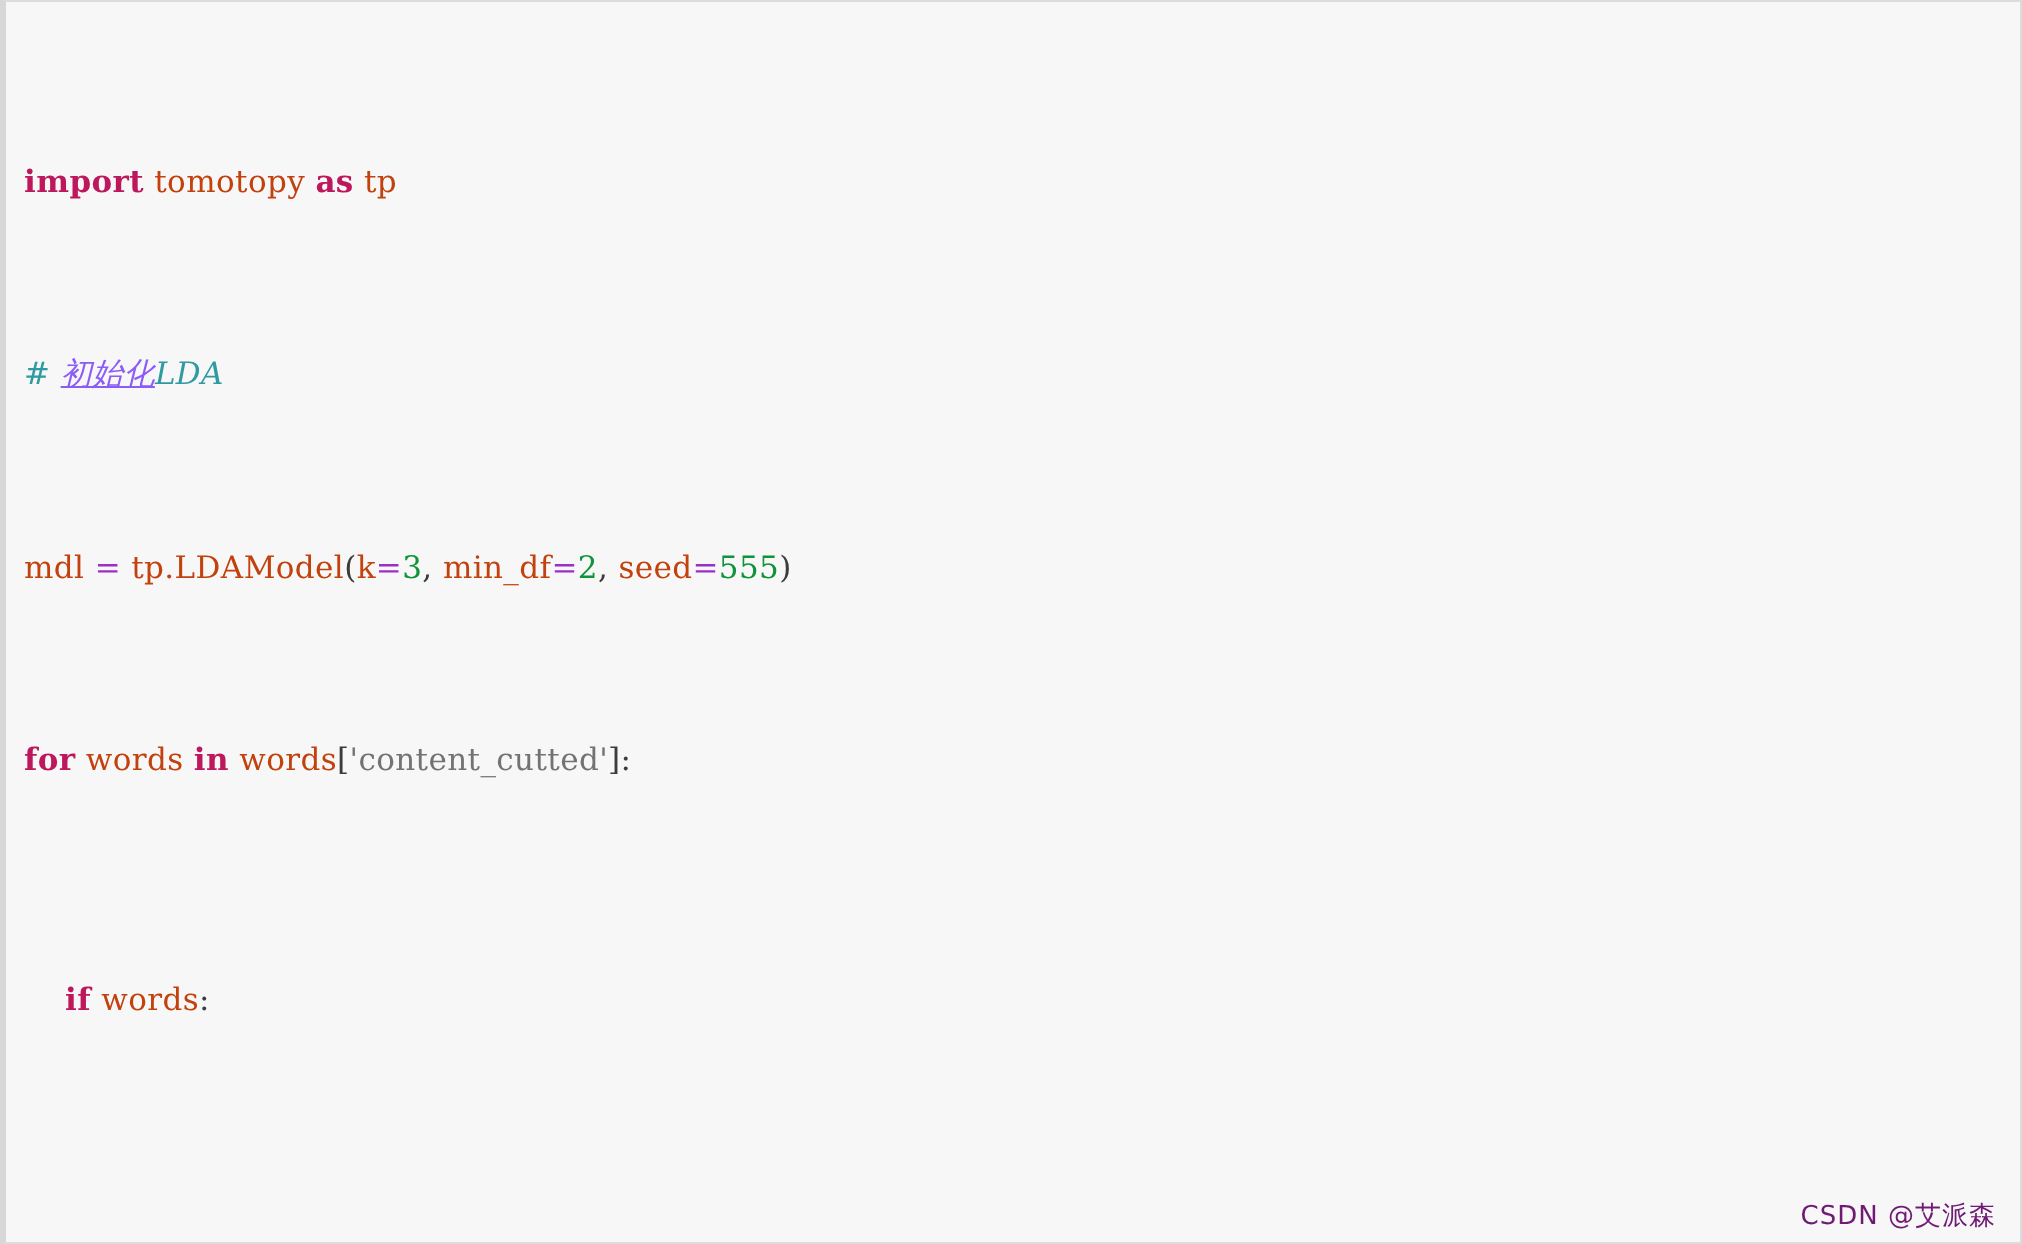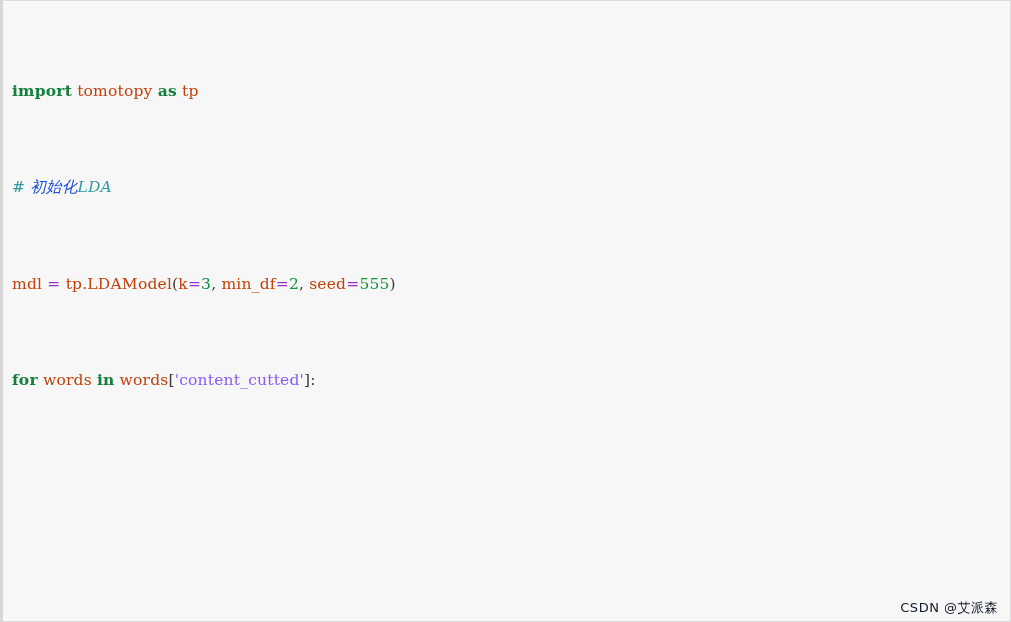--- a/index.html
+++ b/index.html
@@ -38,56 +38,57 @@
     line-height: 24.05px;
     letter-spacing: 0.2px;
     color: #2b2b2b;
   }
   .ln {
     display: block;
     height: 24.05px;
     white-space: pre;
   }
   
-  .kw   { color: #15803d; font-weight: bold; }          
+  .kw   { color: #be185d; font-weight: bold; }          
   .id   { color: #c2410c; }                              
-  .str  { color: #8b5cf6; }                              
+  .str  { color: #737373; }                              
   .num  { color: #10943a; }                              
   .op   { color: #9b30c8; }                              
   .pun  { color: #3c3c3c; }                              
   .cm   { color: #309aa3; font-style: italic; }          
-  .cm-cn{ color: #1d4ed8; font-style: italic;
-          font-family: "DejaVu Sans", "Liberation Sans", sans-serif; }
+  .cm-cn{ color: #8b5cf6; font-style: italic;
+          font-family: "DejaVu Sans", "Liberation Sans", sans-serif; text-decoration: underline; }
   #watermark {
     position: absolute;
     right: 12px;
     bottom: 4px;
     font-family: "DejaVu Sans", "Liberation Sans", sans-serif;
     font-size: 13px;
-    color: #0f172a;
+    color: #701a75;
     letter-spacing: 0.5px;
     user-select: none;
   }
 </style>
 </head>
 <body>
 
 <div id="root">
   <div id="code-panel">
     <div id="code-area">
 
       <span class="ln"><span class="kw">import</span><span class="id"> tomotopy </span><span class="kw">as</span><span class="id"> tp</span></span>
 
       <span class="ln"><span class="cm"># </span><span class="cm-cn">初始化</span><span class="cm">LDA</span></span>
 
       <span class="ln"><span class="id">mdl </span><span class="op">=</span><span class="id"> tp.LDAModel</span><span class="pun">(</span><span class="id">k</span><span class="op">=</span><span class="num">3</span><span class="pun">,</span><span class="id"> min_df</span><span class="op">=</span><span class="num">2</span><span class="pun">,</span><span class="id"> seed</span><span class="op">=</span><span class="num">555</span><span class="pun">)</span></span>
 
       <span class="ln"><span class="kw">for</span><span class="id"> words </span><span class="kw">in</span><span class="id"> words</span><span class="pun">[</span><span class="str">'content_cutted'</span><span class="pun">]:</span></span>
 
 
+      <span class="ln"><span class="id">    </span><span class="kw">if</span><span class="id"> words</span><span class="pun">:</span></span>
 
       
 
       
 
       
 
       
 
       

